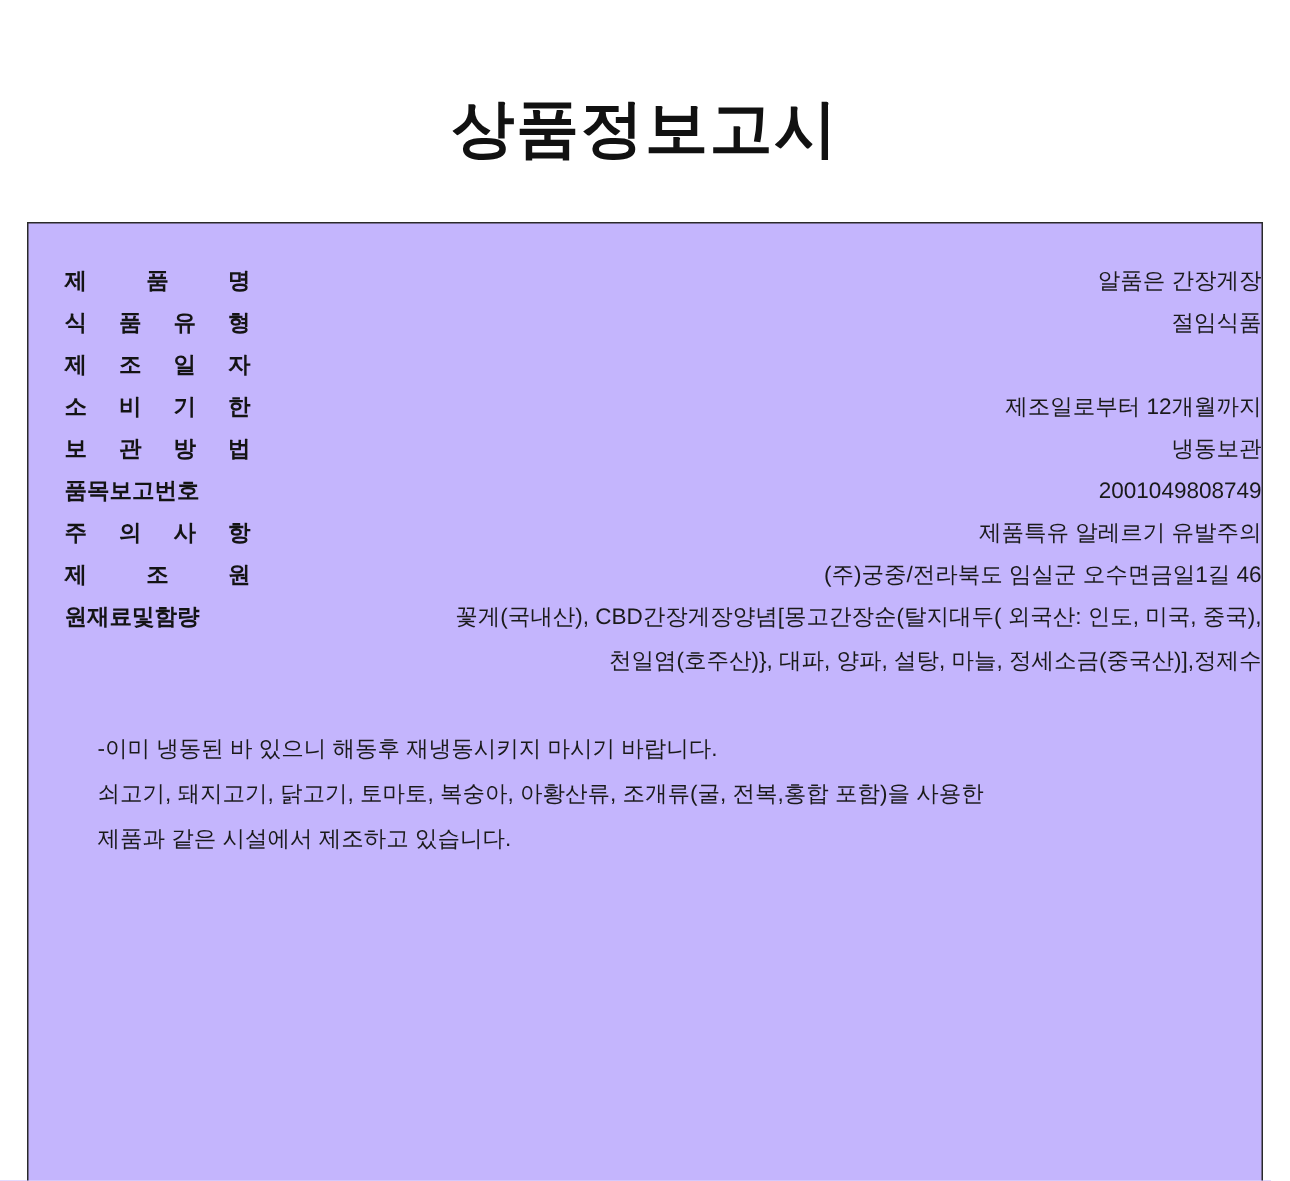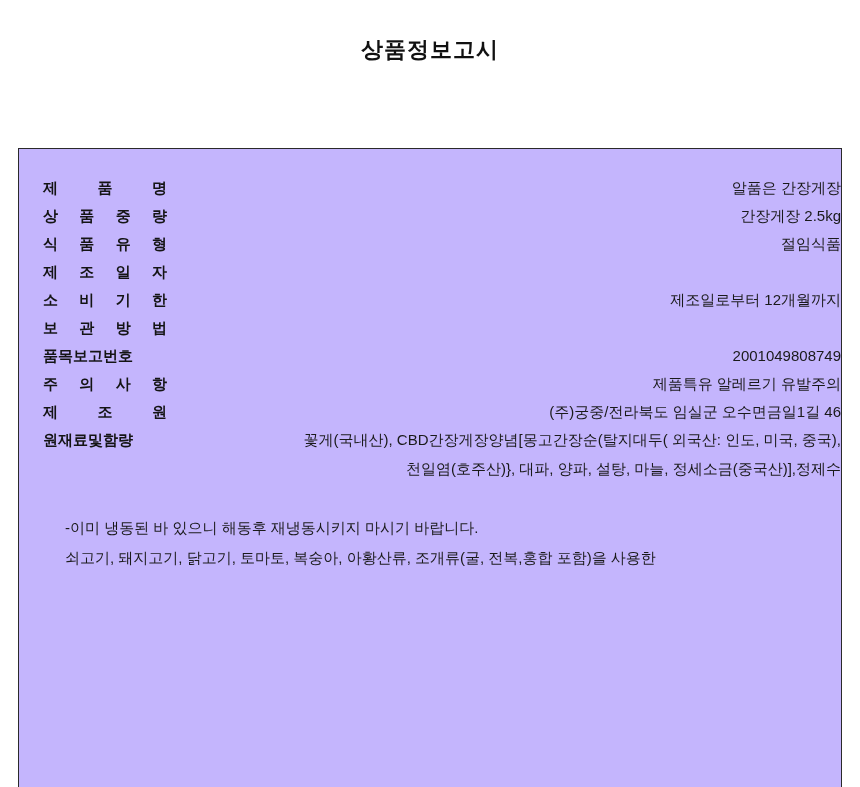--- a/index.html
+++ b/index.html
@@ -15,25 +15,25 @@
     -webkit-font-smoothing: antialiased;
   }
   .page {
     position: relative;
     width: 860px;
     height: 787px;
     box-sizing: border-box;
   }
   .title {
     text-align: center;
-    font-size: 22px;
+    font-size: 42px;
     font-weight: bold;
     letter-spacing: 1px;
     color: #111111;
-    padding-top: 35px;
+    padding-top: 58px;
     margin: 0;
   }
   .info-box {
     position: absolute;
     left: 18px;
     top: 148px;
     width: 824px;
     height: 700px;
     box-sizing: border-box;
     border: 1px solid #2a2a2a;
@@ -95,41 +95,38 @@
 
   <div class="info-box">
 
     <div class="rows">
 
       <div class="row">
         <div class="row-label">제 품 명</div>
         <div class="row-value">알품은 간장게장</div>
       </div>
 
-      <div class="row">
-        <div class="row-label">상 품 중 량</div>
-        <div class="row-value">간장게장 2.5kg</div>
-      </div>
 
       <div class="row">
         <div class="row-label">식 품 유 형</div>
         <div class="row-value">절임식품</div>
       </div>
 
       <div class="row">
         <div class="row-label">제 조 일 자</div>
       </div>
 
       <div class="row">
         <div class="row-label">소 비 기 한</div>
         <div class="row-value">제조일로부터 12개월까지</div>
       </div>
 
       <div class="row">
         <div class="row-label">보 관 방 법</div>
+        <div class="row-value">냉동보관</div>
       </div>
 
 
       <div class="row">
         <div class="row-label tight">품목보고번호</div>
         <div class="row-value">2001049808749</div>
       </div>
 
       <div class="row">
         <div class="row-label">주 의 사 항</div>
@@ -147,16 +144,17 @@
           <span>꽃게(국내산), CBD간장게장양념[몽고간장순(탈지대두( 외국산: 인도, 미국, 중국),</span>
           <span class="line2">천일염(호주산)}, 대파, 양파, 설탕, 마늘, 정세소금(중국산)],정제수</span>
         </div>
       </div>
 
     </div>
 
     <div class="notes">
       <div class="note-line">-이미 냉동된 바 있으니 해동후 재냉동시키지 마시기 바랍니다.</div>
       <div class="note-line">쇠고기, 돼지고기, 닭고기, 토마토, 복숭아, 아황산류, 조개류(굴, 전복,홍합 포함)을 사용한</div>
+      <div class="note-line">제품과 같은 시설에서 제조하고 있습니다.</div>
     </div>
 
   </div>
 </div>
 
 </body></html>

